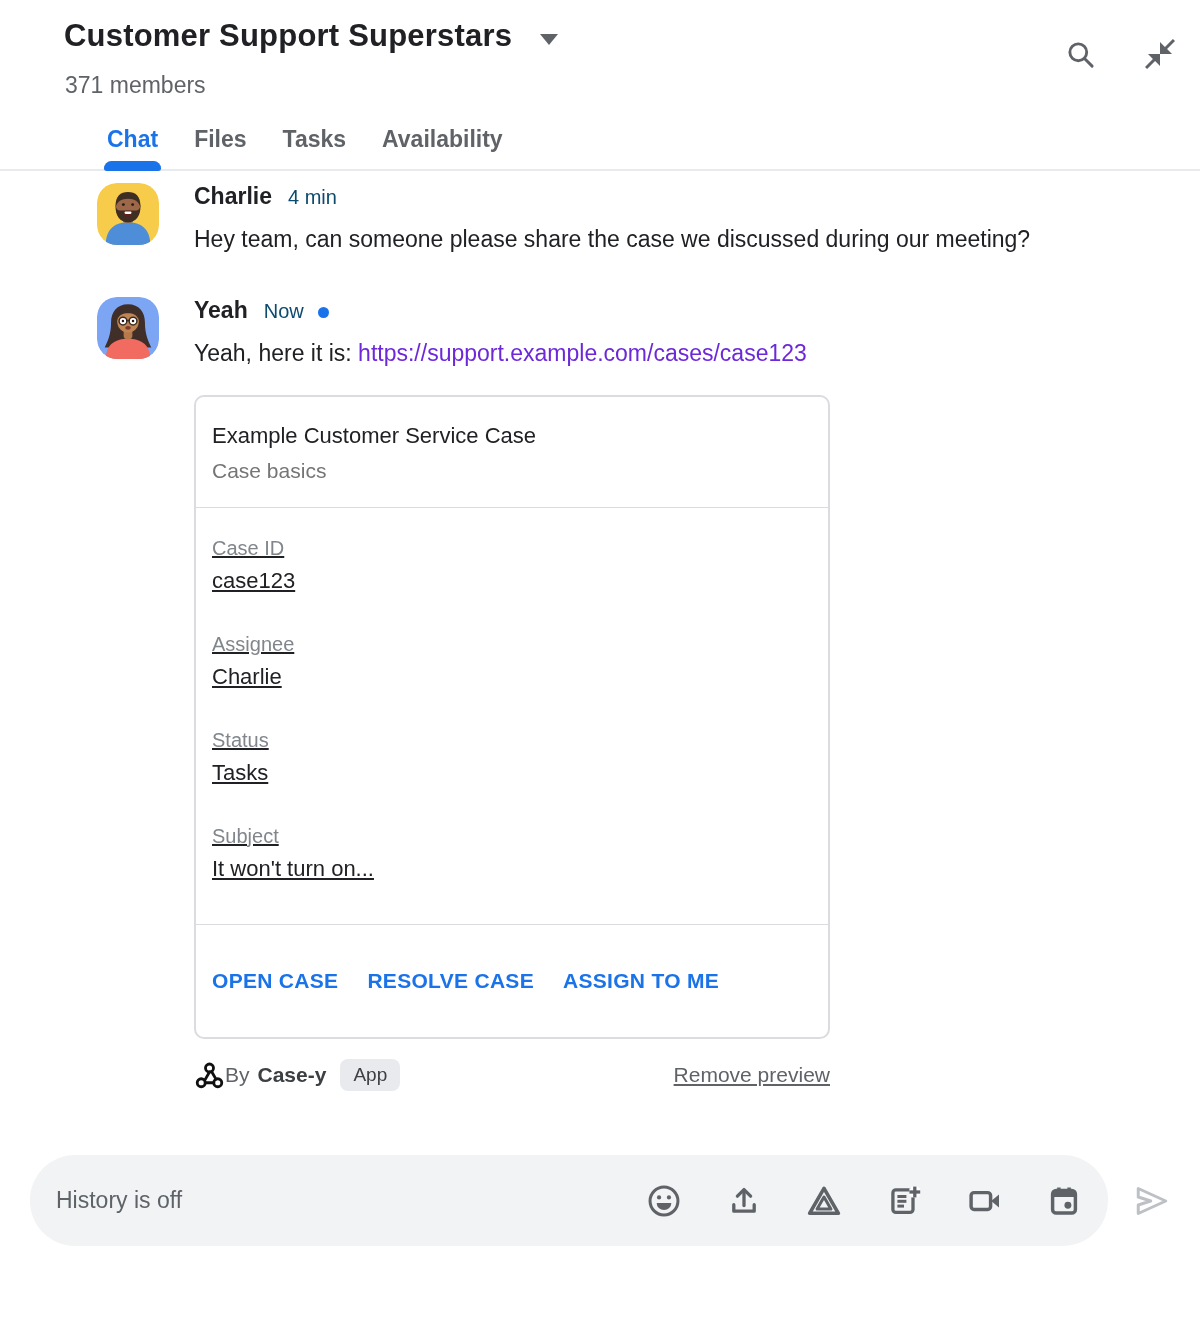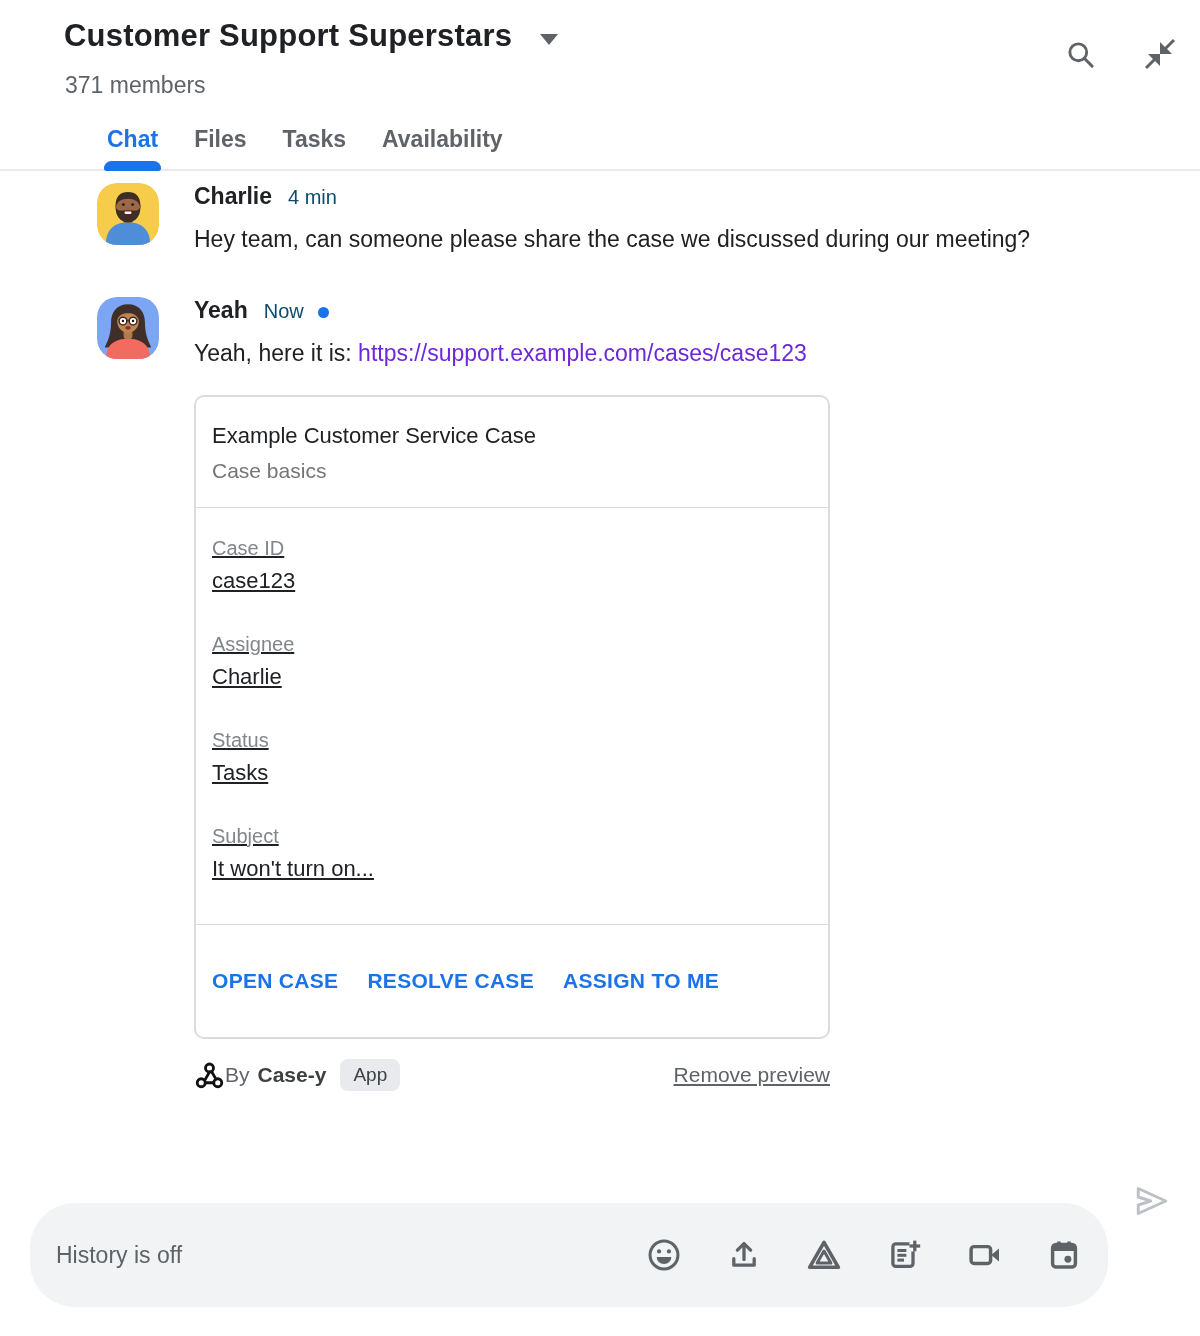--- a/index.html
+++ b/index.html
@@ -50,21 +50,21 @@
 
   
   .attribution { margin-top:20px; width:636px; display:flex; align-items:center; }
   .webhook-wrap { display:flex; align-items:center; }
   .attr-by { font-size:21px; color:#5f6368; }
   .attr-app-name { margin-left:8px; font-size:21px; font-weight:700; color:#3c4043; }
   .app-badge { margin-left:14px; background:#e9eaed; color:#3c4043; font-size:19px; padding:5px 13px; border-radius:8px; }
   .remove-preview { margin-left:auto; font-size:21px; color:#5f6368; text-decoration:underline; cursor:pointer; }
 
   
-  .composer { position:absolute; top:1203px; left:30px; width:1078px; height:104px; background:#f1f3f4; border-radius:45px; display:flex; align-items:center; padding:12px 26px; }
+  .composer { position:absolute; top:1155px; left:30px; width:1078px; height:91px; background:#f1f3f4; border-radius:45px; display:flex; align-items:center; padding:12px 26px; }
   .composer-placeholder { font-size:23px; color:#5f6368; flex:1 1 auto; cursor:text; }
   .composer-icons { display:flex; align-items:center; gap:44px; }
   .cicon { width:36px; height:36px; cursor:pointer; }
   .send-btn { position:absolute; top:1181px; left:1132px; width:40px; height:40px; cursor:pointer; }
 </style>
 </head>
 <body>
 
 <div class="header">
   <div class="title-row">

